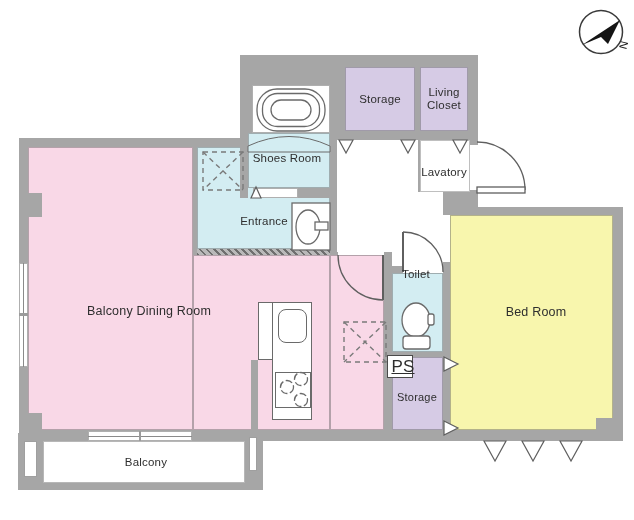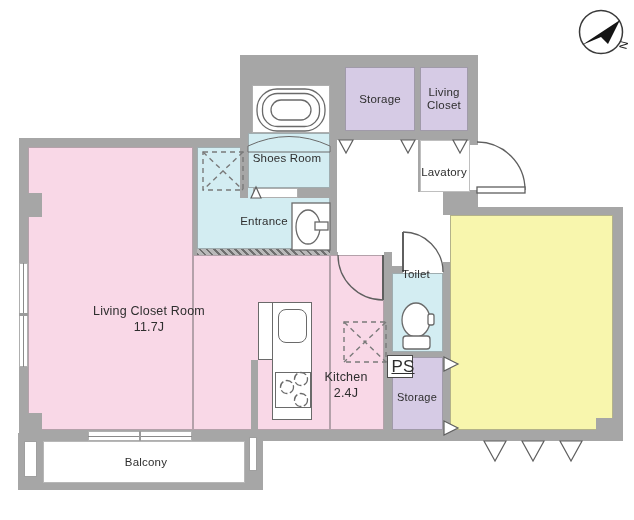--- a/index.html
+++ b/index.html
@@ -151,28 +151,24 @@
     </g>
 
     <g>
       <circle cx="601" cy="32" r="21.5" fill="#ffffff" stroke="#3a3a3a" stroke-width="1.5"></circle>
       <polygon points="620,20 582,45 601,37 608,44" fill="#141414"></polygon>
       <text x="624" y="44" font-size="11" fill="#1a1a1a" transform="rotate(105 624 41)" font-family="Liberation Sans, sans-serif">N</text>
     </g>
   </svg>
 
   <div class="lbl" style="left:59px;top:303px;width:180px;">
-    <span style="display:block;">Living Closet Room</span>
-    <span style="display:block;">11.7J</span>
-  </div>
-  <div class="lbl" style="left:306px;top:369px;width:80px;">
-    <span style="display:block;">Kitchen</span>
-    <span style="display:block;">2.4J</span>
+    <span style="display:block;">Balcony Dining Room</span>
   </div>
   <div class="lbl" style="left:466px;top:304px;width:140px;">
+    <span style="display:block;">Bed Room</span>
   </div>
   <div class="lbl small" style="left:247px;top:152px;width:80px;">Shoes Room</div>
   <div class="lbl small" style="left:214px;top:215px;width:100px;">Entrance</div>
   <div class="lbl small" style="left:386px;top:268px;width:60px;">Toilet</div>
   <div class="lbl small" style="left:340px;top:93px;width:80px;">Storage</div>
   <div class="lbl small" style="left:420px;top:86px;width:48px;">Living Closet</div>
   <div class="lbl small" style="left:404px;top:166px;width:80px;">Lavatory</div>
   <div class="lbl small" style="left:387px;top:391px;width:60px;font-size:11px;">Storage</div>
   <div class="lbl small" style="left:387px;top:360px;width:32px;font-size:17px;text-decoration:underline;">PS</div>
   <div class="lbl small" style="left:96px;top:456px;width:100px;text-align:center;">Balcony</div>

